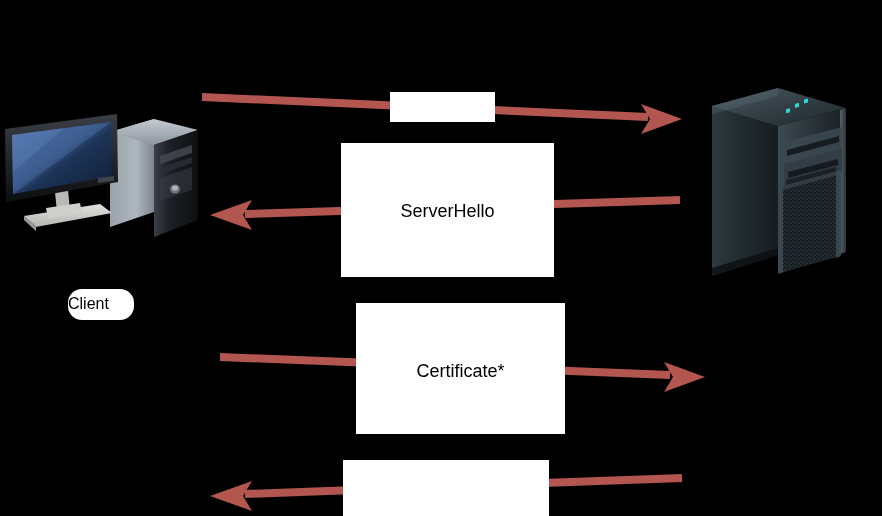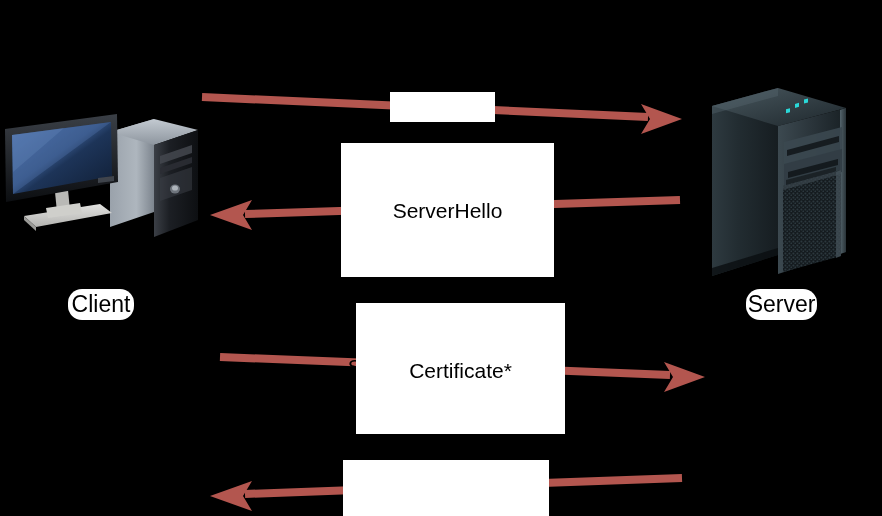--- a/index.html
+++ b/index.html
@@ -30,44 +30,43 @@
     height: 516px;
     pointer-events: none;
   }
 
   
   .msg-box {
     position: absolute;
     background: #ffffff;
     color: #000000;
     text-align: center;
-    font-size: 21px;
+    font-size: 18px;
     line-height: 26px;
     white-space: pre;
     letter-spacing: 0px;
     box-sizing: border-box;
   }
   .msg-box .line {
     display: block;
     white-space: pre;
   }
 
   #msg-1 { left: 390px; top: 92px;  width: 105px; height: 30px; padding-top: 2px; font-size: 21px; }
   #msg-2 { left: 341px; top: 143px; width: 213px; height: 134px; padding-top: 3px; }
   #msg-3 { left: 356px; top: 303px; width: 209px; height: 131px; padding-top: 3px; }
   #msg-4 { left: 343px; top: 460px; width: 206px; height: 56px; padding-top: 3px; }
 
   
   .endpoint-label {
     position: absolute;
     background: #ffffff;
     color: #000000;
-    font-size: 23px;
+    font-size: 16px;
     line-height: 30px;
-    text-align: center;
     white-space: nowrap;
     overflow: hidden;
     box-sizing: border-box;
     border-radius: 14px;
   }
   #client-label { left: 68px;  top: 289px; width: 66px; height: 31px; }
   #server-label { left: 746px; top: 289px; width: 71px; height: 31px; }
 
   
   .device {
@@ -242,15 +241,14 @@
     
     
   </div>
 
   <div class="msg-box" id="msg-4">
     <span class="line">[ChangeCipherSpec]</span>
     
   </div>
 
   <div class="endpoint-label" id="client-label">Client</div>
-  <div class="endpoint-label" id="server-label">Server</div>
 
 </div>
 
 </body></html>

